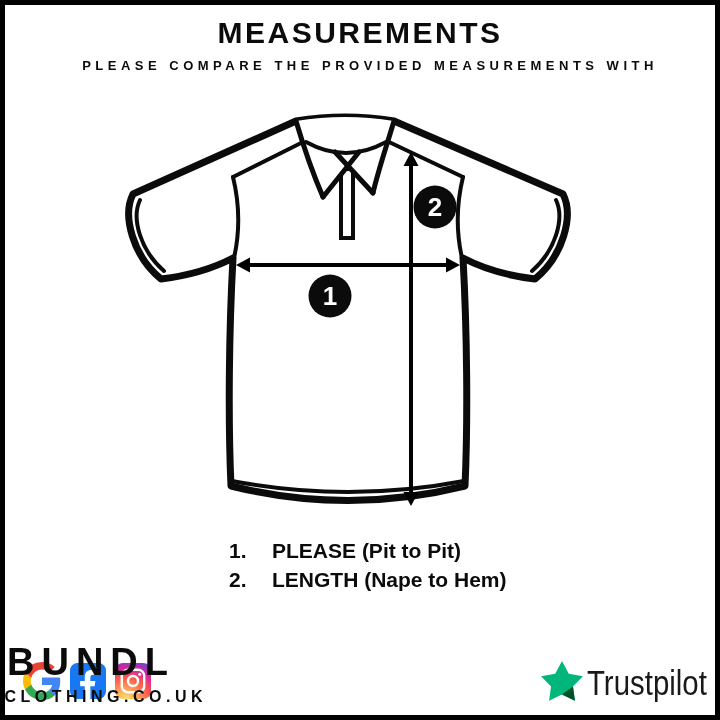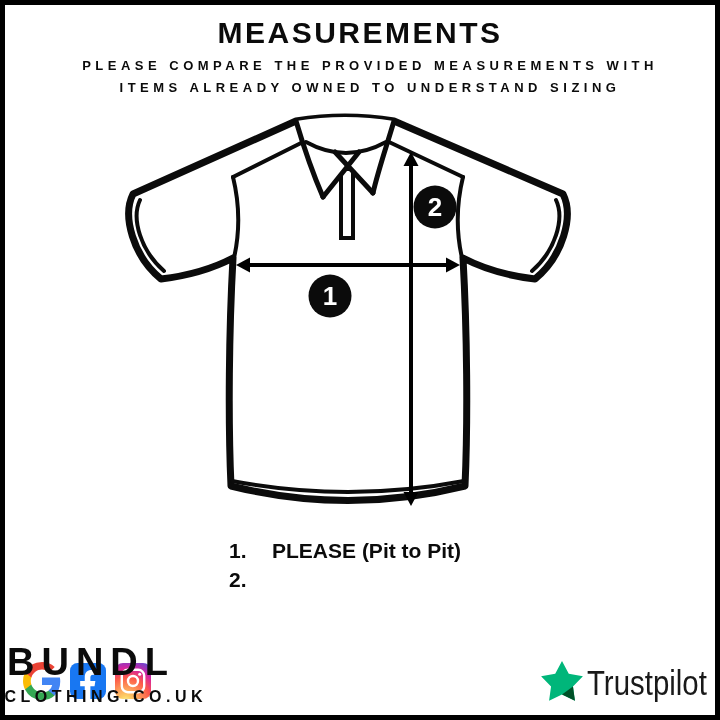--- a/index.html
+++ b/index.html
@@ -40,21 +40,20 @@
 <body>
 
 <div class="canvas">
 
   <div class="frame"></div>
 
   <h1 class="title">MEASUREMENTS</h1>
 
   <div class="subtitle">
     <div>PLEASE COMPARE THE PROVIDED MEASUREMENTS WITH</div>
-    <div>ITEMS ALREADY OWNED TO UNDERSTAND SIZING</div>
   </div>
 
   <svg class="shirt" viewBox="100 100 520 440" xmlns="http://www.w3.org/2000/svg">
 
     <path d="M 296 121 L 133 194
          C 122 216, 133 256, 161 279
          C 186 276, 212 269, 233 258
          C 229 330, 228 420, 231 486
          Q 348 515, 465 486
          C 468 420, 467 330, 463 258
@@ -105,20 +104,21 @@
     </g>
   </svg>
 
   <div class="legend">
     <div class="legend-row">
       <span class="num">1.</span>
       <span class="lbl"><span>PLEASE</span> <span>(Pit to Pit)</span></span>
     </div>
     <div class="legend-row">
       <span class="num">2.</span>
+      <span class="lbl"><span>LENGTH</span> <span>(Nape to Hem)</span></span>
     </div>
   </div>
 
   <div class="social">
     <svg width="38" height="38" viewBox="0 0 18 18" xmlns="http://www.w3.org/2000/svg">
       <path d="M17.64 9.2c0-.64-.06-1.25-.16-1.84H9v3.48h4.84a4.14 4.14 0 0 1-1.8 2.72v2.26h2.91c1.7-1.57 2.69-3.88 2.69-6.62z" fill="#4285F4"></path>
       <path d="M9 18c2.43 0 4.47-.8 5.96-2.18l-2.91-2.26c-.8.54-1.84.86-3.05.86-2.34 0-4.33-1.58-5.04-3.71H.96v2.33A9 9 0 0 0 9 18z" fill="#34A853"></path>
       <path d="M3.96 10.71A5.41 5.41 0 0 1 3.68 9c0-.59.1-1.17.28-1.71V4.96H.96A9 9 0 0 0 0 9c0 1.45.35 2.83.96 4.04l3-2.33z" fill="#FBBC05"></path>
       <path d="M9 3.58c1.32 0 2.51.45 3.44 1.35l2.58-2.59A9 9 0 0 0 9 0 9 9 0 0 0 .96 4.96l3 2.33C4.67 5.16 6.66 3.58 9 3.58z" fill="#EA4335"></path>
     </svg>

